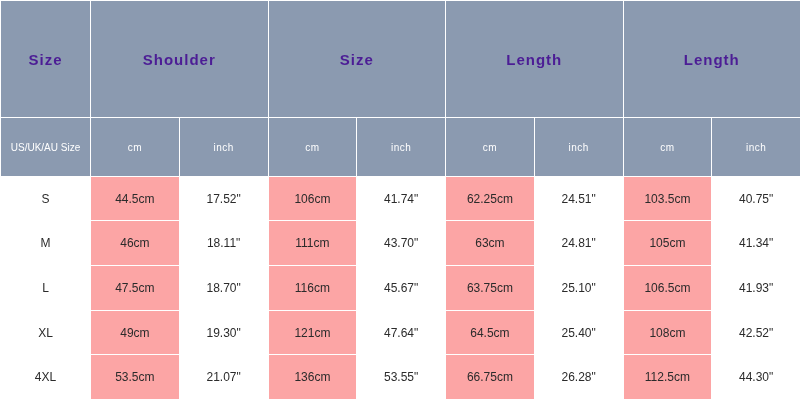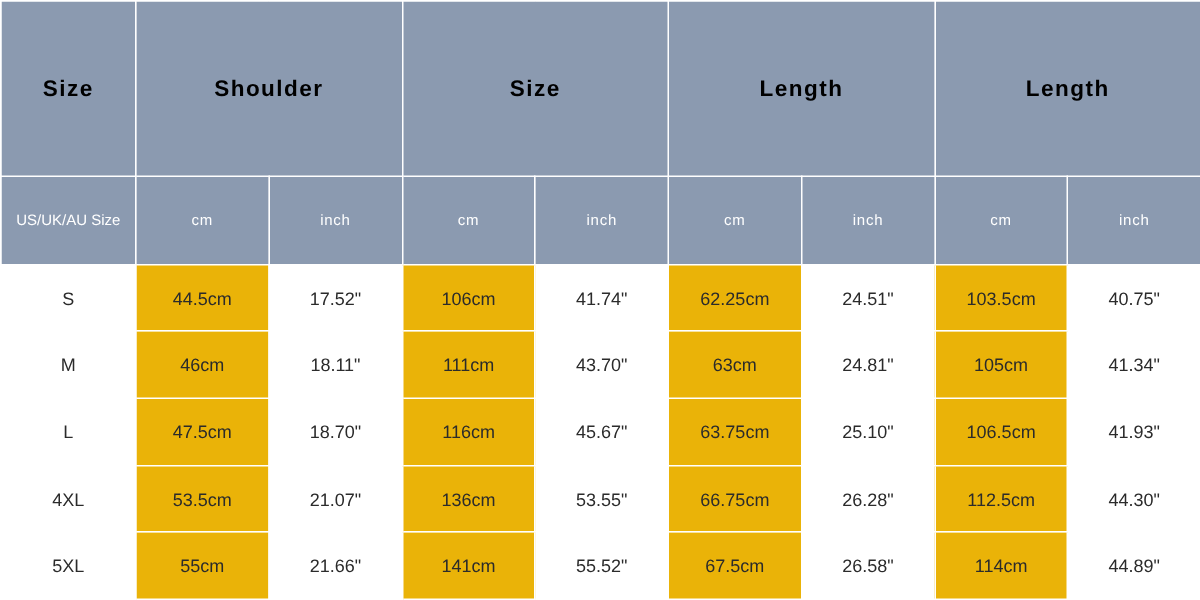--- a/index.html
+++ b/index.html
@@ -23,21 +23,21 @@
     padding: 0;
     margin: 0;
     text-align: center;
     vertical-align: middle;
     border: 1px solid #ffffff;
     box-sizing: border-box;
   }
   
   .hdr-main td {
     background: #8b9ab0;
-    color: #000000;
+    color: #4c1d95;
     font-size: 15px;
     font-weight: bold;
     letter-spacing: 1px;
     height: 88px;
   }
   
   .hdr-sub td {
     background: #8b9ab0;
     color: #ffffff;
     font-size: 10px;
@@ -54,21 +54,21 @@
     font-size: 12px;
     color: #2b2b2b;
     background: #ffffff;
   }
   .data-row td.size-label {
     background: #ffffff;
     font-size: 12px;
     color: #2b2b2b;
   }
   .data-row td.shaded {
-    background: #eab308;
+    background: #fca5a5;
   }
   .data-row td.plain {
     background: #ffffff;
   }
   .col-size { width: 90px; }
   .col-unit { width: 88.75px; }
 </style>
 </head>
 <body>
 
@@ -133,40 +133,40 @@
       <td class="shaded">47.5cm</td>
       <td class="plain">18.70"</td>
       <td class="shaded">116cm</td>
       <td class="plain">45.67"</td>
       <td class="shaded">63.75cm</td>
       <td class="plain">25.10"</td>
       <td class="shaded">106.5cm</td>
       <td class="plain">41.93"</td>
     </tr>
 
+    <tr class="data-row">
+      <td class="size-label">XL</td>
+      <td class="shaded">49cm</td>
+      <td class="plain">19.30"</td>
+      <td class="shaded">121cm</td>
+      <td class="plain">47.64"</td>
+      <td class="shaded">64.5cm</td>
+      <td class="plain">25.40"</td>
+      <td class="shaded">108cm</td>
+      <td class="plain">42.52"</td>
+    </tr>
 
 
 
     <tr class="data-row">
       <td class="size-label">4XL</td>
       <td class="shaded">53.5cm</td>
       <td class="plain">21.07"</td>
       <td class="shaded">136cm</td>
       <td class="plain">53.55"</td>
       <td class="shaded">66.75cm</td>
       <td class="plain">26.28"</td>
       <td class="shaded">112.5cm</td>
       <td class="plain">44.30"</td>
     </tr>
 
-    <tr class="data-row">
-      <td class="size-label">5XL</td>
-      <td class="shaded">55cm</td>
-      <td class="plain">21.66"</td>
-      <td class="shaded">141cm</td>
-      <td class="plain">55.52"</td>
-      <td class="shaded">67.5cm</td>
-      <td class="plain">26.58"</td>
-      <td class="shaded">114cm</td>
-      <td class="plain">44.89"</td>
-    </tr>
   </tbody>
 </table>
 
 </body></html>

